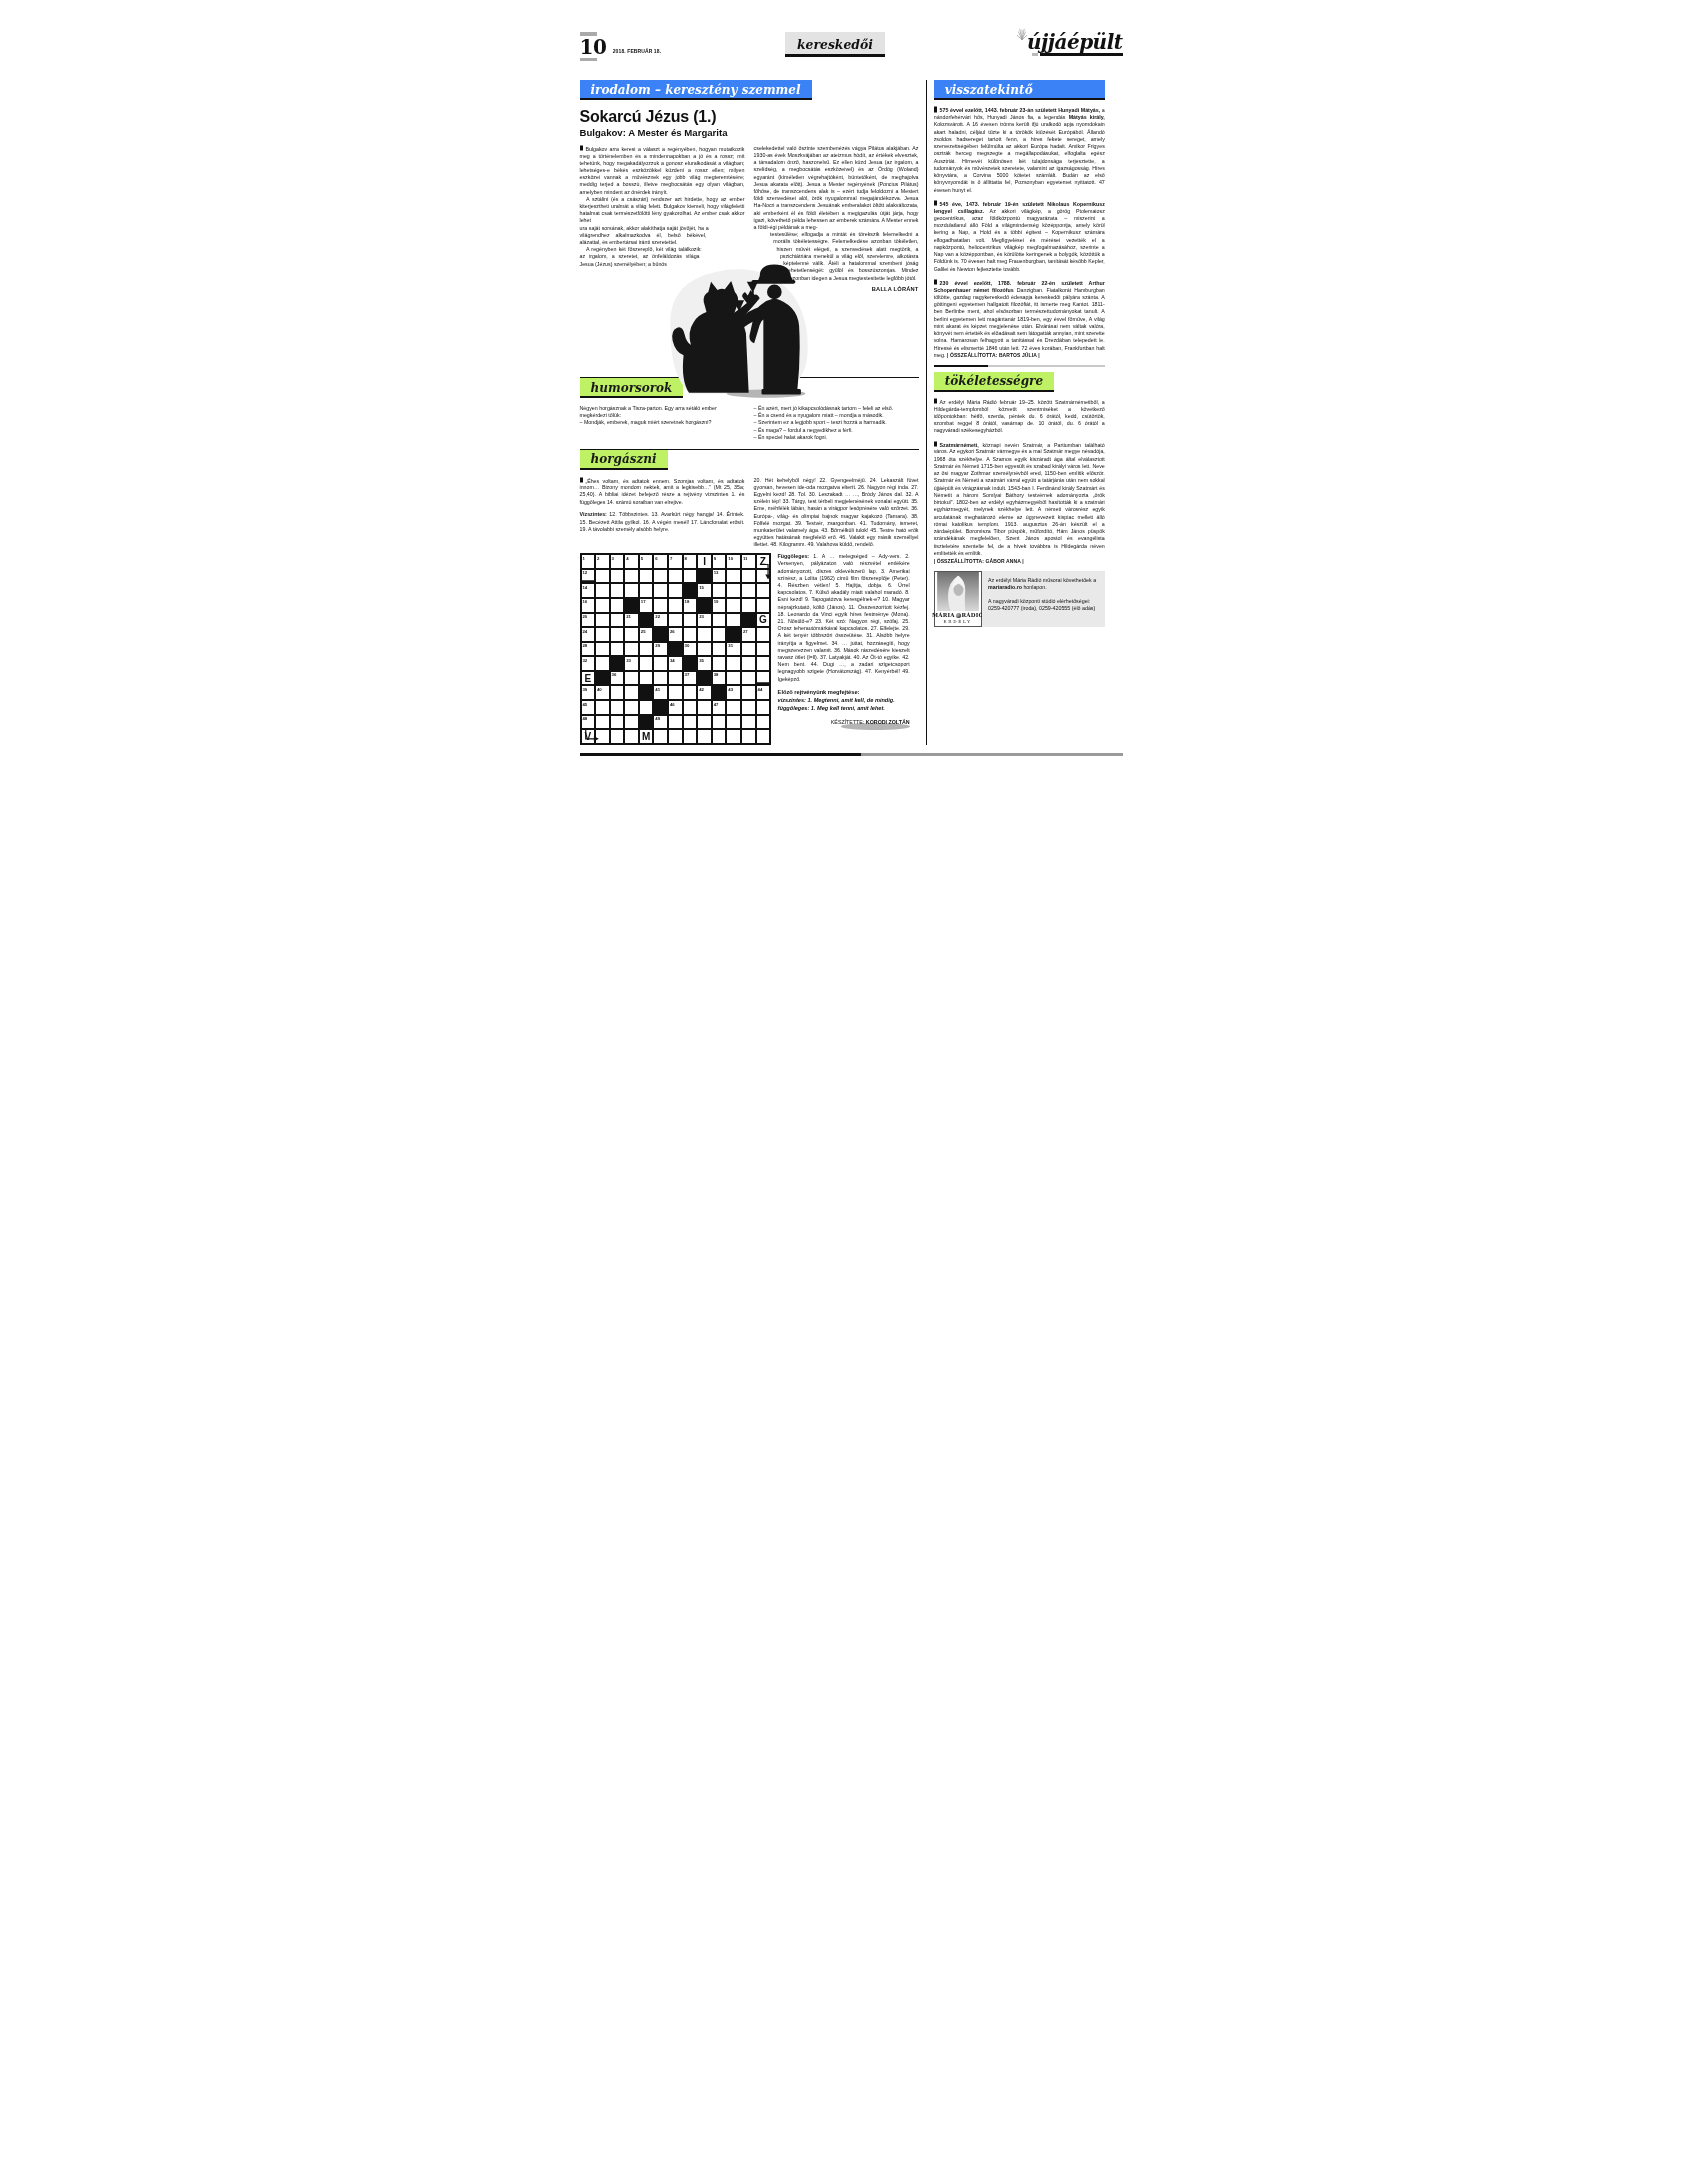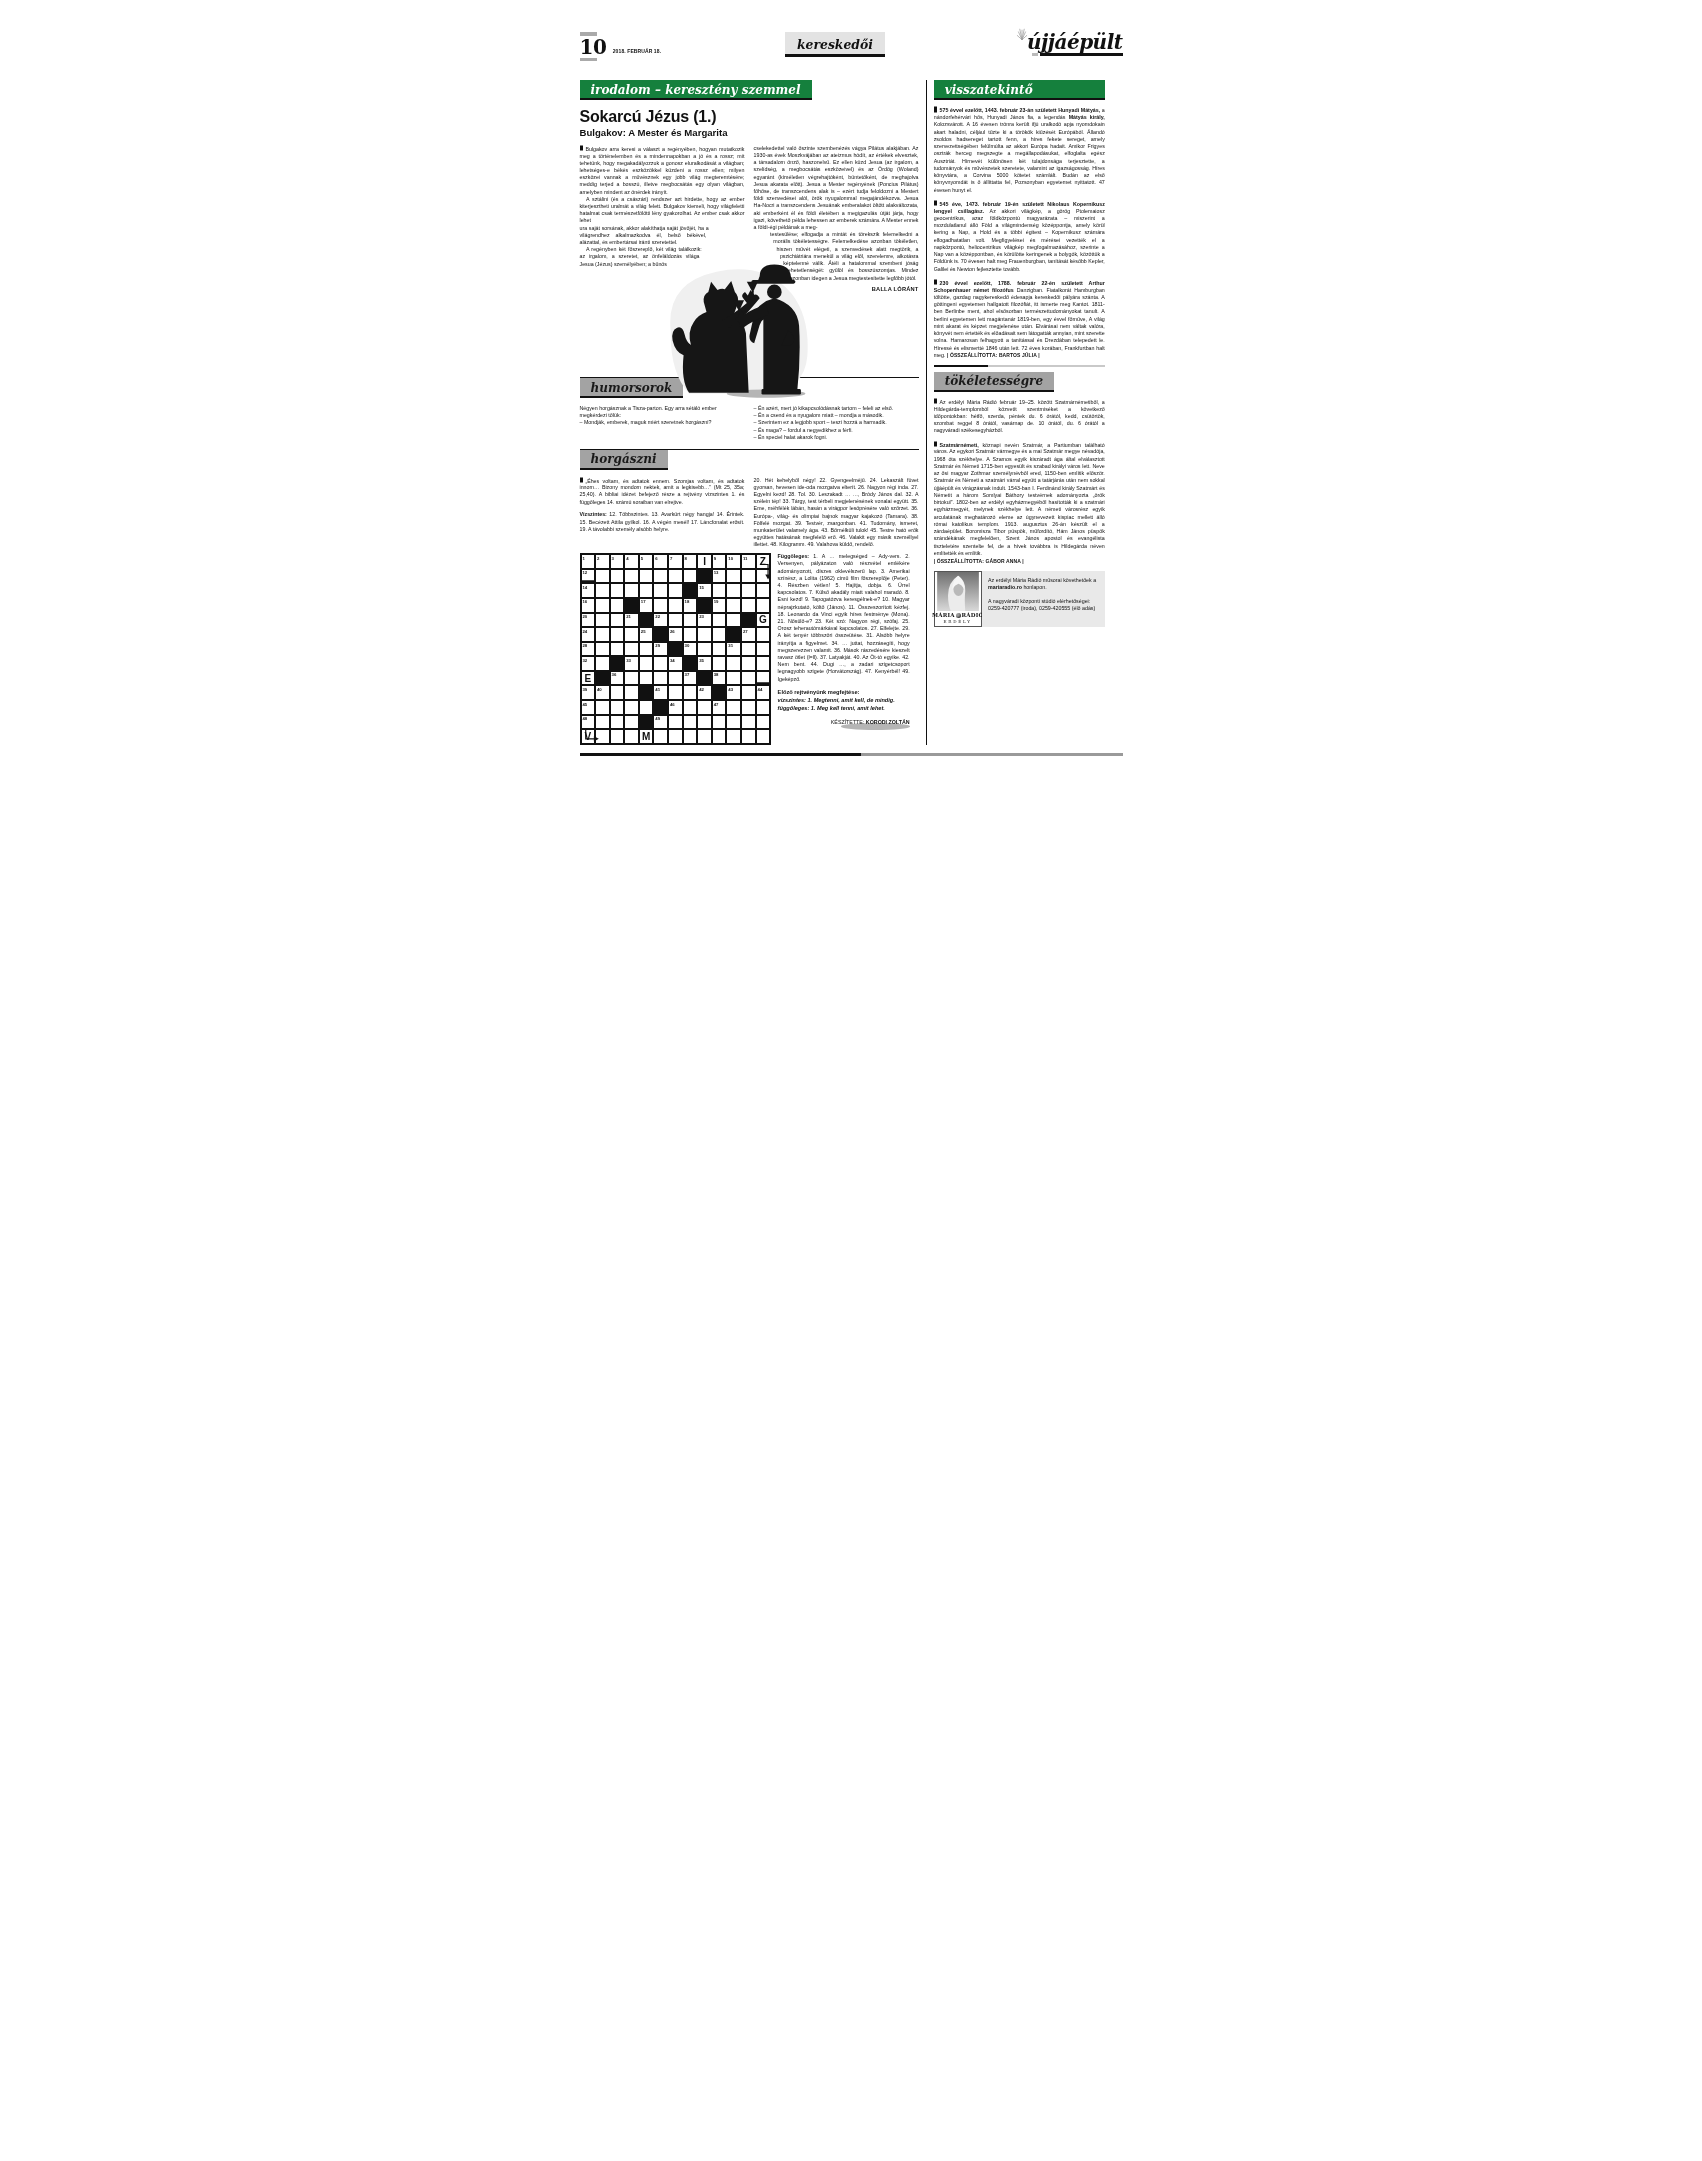--- a/index.html
+++ b/index.html
@@ -23,23 +23,23 @@
   .mast-underline .gsq { width:6.4px; height:3.2px; background:#bbb; margin-right:1.4px; }
   .mast-underline .blk { width:83px; height:3.2px; background:#111; }
   .flame { position:absolute; right:95px; top:-5.5px; }
 
   
   .main { display:flex; }
   .colL { width:339px; }
   .colR { width:179px; margin-left:7.3px; padding-left:6.9px; border-left:0.7px solid #111; }
 
   
-  .kick { border-bottom:2.7px solid #111; background:#15803d; padding:2.7px 11px 1.8px 11px; width:max-content; }
+  .kick { border-bottom:2.7px solid #111; background:#3b82f6; padding:2.7px 11px 1.8px 11px; width:max-content; }
   .kick .t { font-family:"DejaVu Serif", serif; font-style:italic; font-weight:700; font-size:12px; color:#fff; }
-  .kick.lt { background:#a3a3a3; }
+  .kick.lt { background:#bef264; }
   .kick.lt .t { color:#1a1a1a; }
 
   
   .lit-title { font-size:16px; font-weight:700; letter-spacing:-0.2px; margin:7.3px 0 1.8px 0; }
   .lit-sub { font-size:9.6px; font-weight:800; margin-bottom:6.4px; }
   .article { position:relative; display:flex; gap:9.2px; }
   .acol { width:165px; font-size:5.3px; line-height:1.36; text-align:justify; }
   .acol p { margin-bottom:0; }
   .acol p + p { text-indent:6.4px; }
   .lead-sq { display:inline-block; width:3.2px; height:5.5px; background:#111; margin-right:2.7px; transform:translateY(0.5px); }

